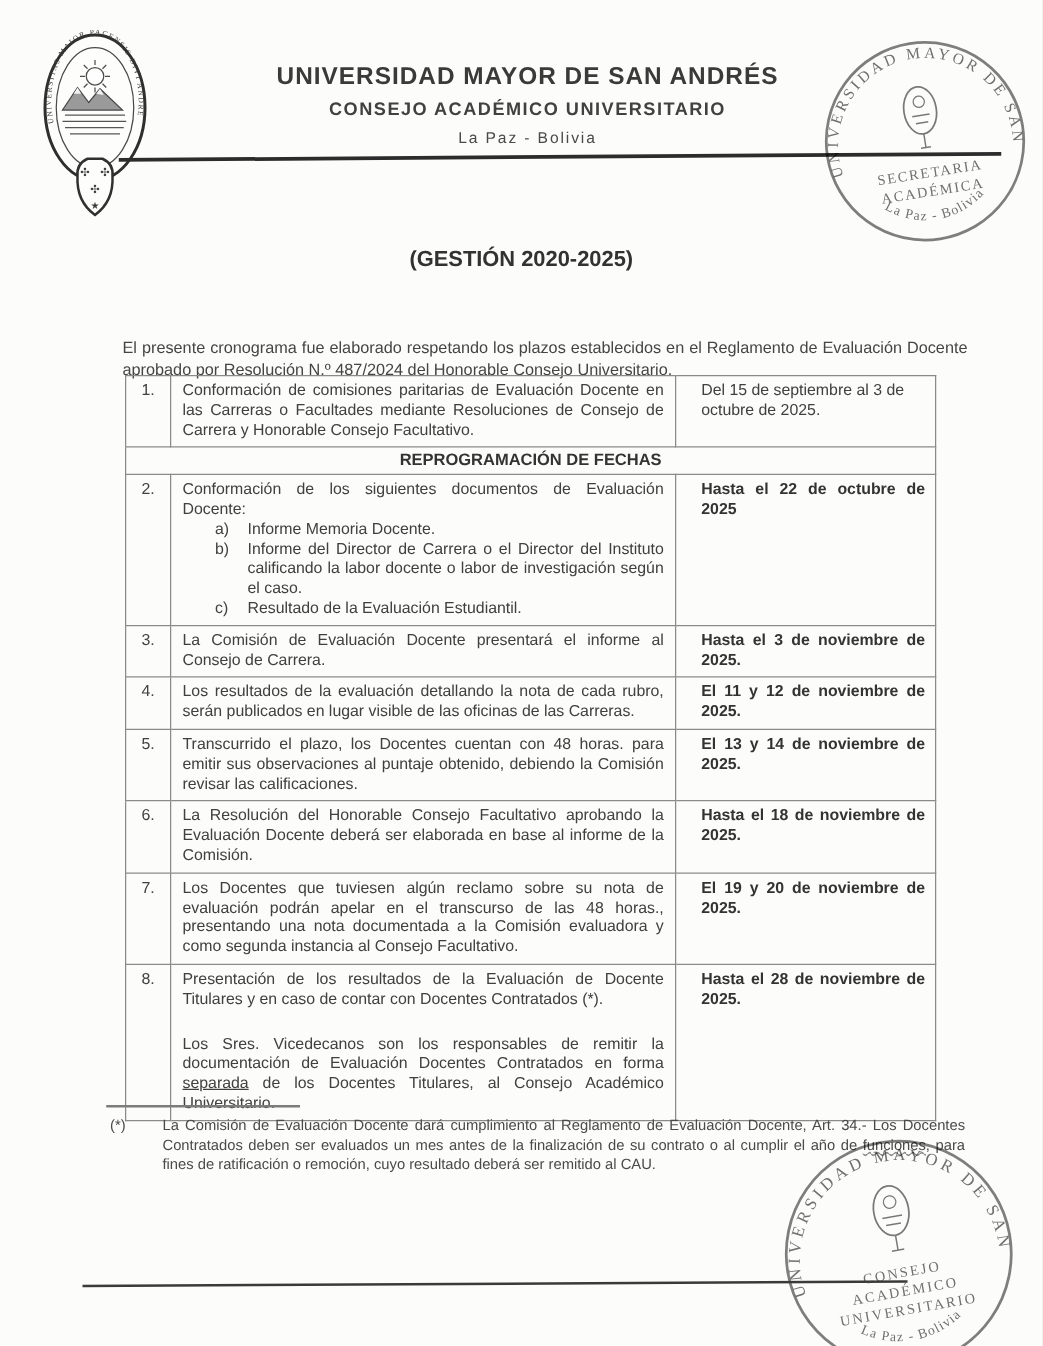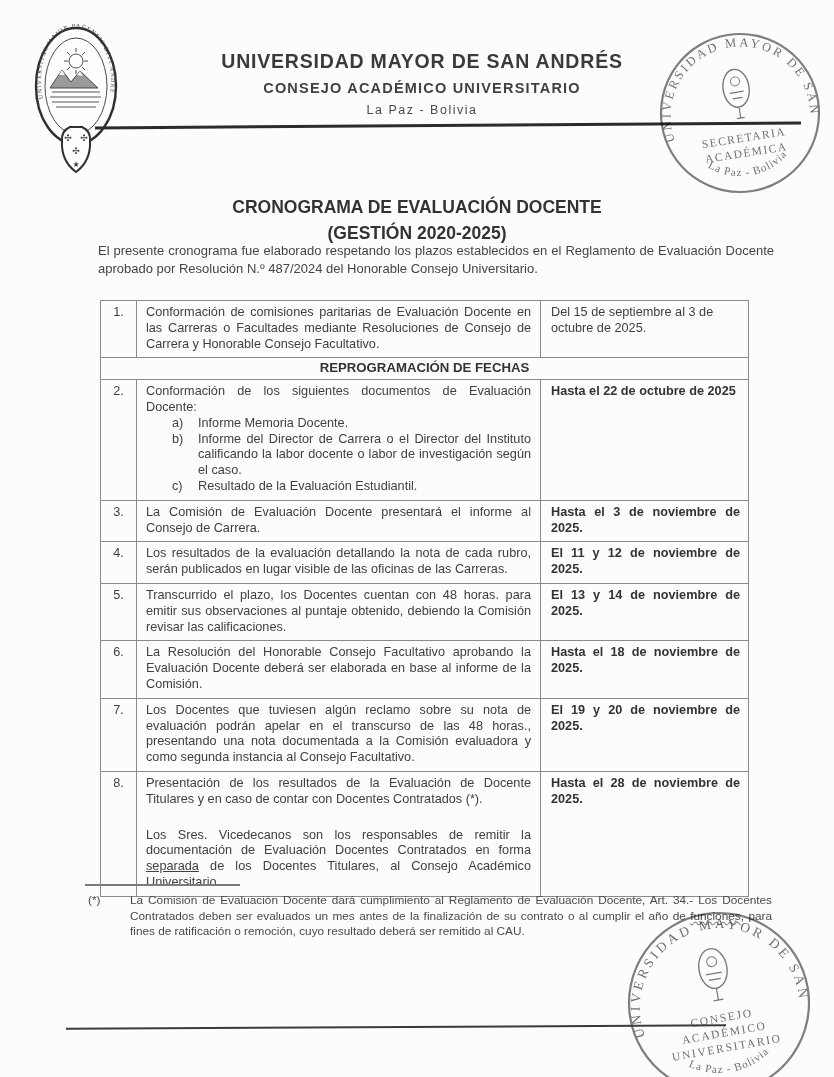--- a/index.html
+++ b/index.html
@@ -18,29 +18,29 @@
   .header-rule { position:absolute; left:95px; top:124px; width:706px; height:2.5px;
     background:#2c2c2c; transform:rotate(-0.4deg); }
   
   .stamp { position:absolute; mix-blend-mode:multiply; opacity:.88; }
   .stamp-top { left:655px; top:28px; width:170px; height:170px; transform:rotate(-9deg); }
   .stamp-bottom { left:622px; top:906px; width:194px; height:194px; transform:rotate(-10deg); }
   .stamp text, .stamp textPath { font-family:"Liberation Serif", serif; fill:#5d5d5d; }
   
   .doc-title { position:absolute; left:0; right:0; top:194px; text-align:center;
     font-size:17.5px; font-weight:bold; line-height:26px; color:#323232; }
-  .intro { position:absolute; left:98px; top:242px; width:676px;
+  .intro { position:absolute; left:98px; top:269px; width:676px;
     font-size:13px; line-height:18px; text-align:justify; color:#454545; }
   
   .sched { position:absolute; left:100px; top:300px; width:648px;
     border-collapse:collapse; table-layout:fixed; font-size:12.7px; line-height:15.8px; color:#404040; }
   .sched td { border:1px solid #8a8a8a; vertical-align:top; }
   .num-cell { width:36px; text-align:center; padding:4px 2px; }
   .act-cell { width:404px; padding:4px 9px 5px 9px; text-align:justify; }
-  .date-cell { width:208px; padding:4px 8px 5px 10px; text-align:left; }
+  .date-cell { width:208px; padding:4px 8px 5px 20px; text-align:left; }
   .date-cell.bold { font-weight:bold; text-align:justify; color:#333; }
   .section-cell { text-align:center; font-weight:bold; font-size:13.2px;
     padding:2px 0 3px 0; color:#333; }
   .act-p { margin:0; }
   .act-p + .act-p { margin-top:20px; }
   .li-row { display:flex; padding-left:26px; }
   .li-marker { width:26px; flex:0 0 26px; }
   .li-text { flex:1; text-align:justify; }
   .u { text-decoration:underline; }
   .w { text-decoration:underline; text-decoration-style:wavy; text-decoration-color:#8d8d8d; }
@@ -127,21 +127,20 @@
       <path d="M 78 64 L 92 64 M 80 70 L 90 70 M 85 79 L 85 90 M 81 90 L 89 90" stroke="#686868" stroke-width="1.2" fill="none"></path>
       <text x="85" y="114" text-anchor="middle" font-size="11.5" letter-spacing="1.5">SECRETARIA</text>
       <text x="85" y="129" text-anchor="middle" font-size="11.5" letter-spacing="1.5">ACADÉMICA</text>
       <text font-size="11" letter-spacing="1">
         <textPath href="#stampTopBottomArc" startOffset="50%" text-anchor="middle">La Paz - Bolivia</textPath>
       </text>
     </svg>
   </div>
 
   <div class="doc-title">
-    <div>CRONOGRAMA DE EVALUACIÓN DOCENTE</div>
     <div>(GESTIÓN 2020-2025)</div>
   </div>
 
   <p class="intro">El presente cronograma fue elaborado respetando los plazos establecidos en el Reglamento de Evaluación Docente aprobado por Resolución N.º 487/2024 del Honorable Consejo Universitario.</p>
 
   <table class="sched">
     <colgroup>
         <col style="width:36px">
         <col style="width:404px">
         <col style="width:208px">

